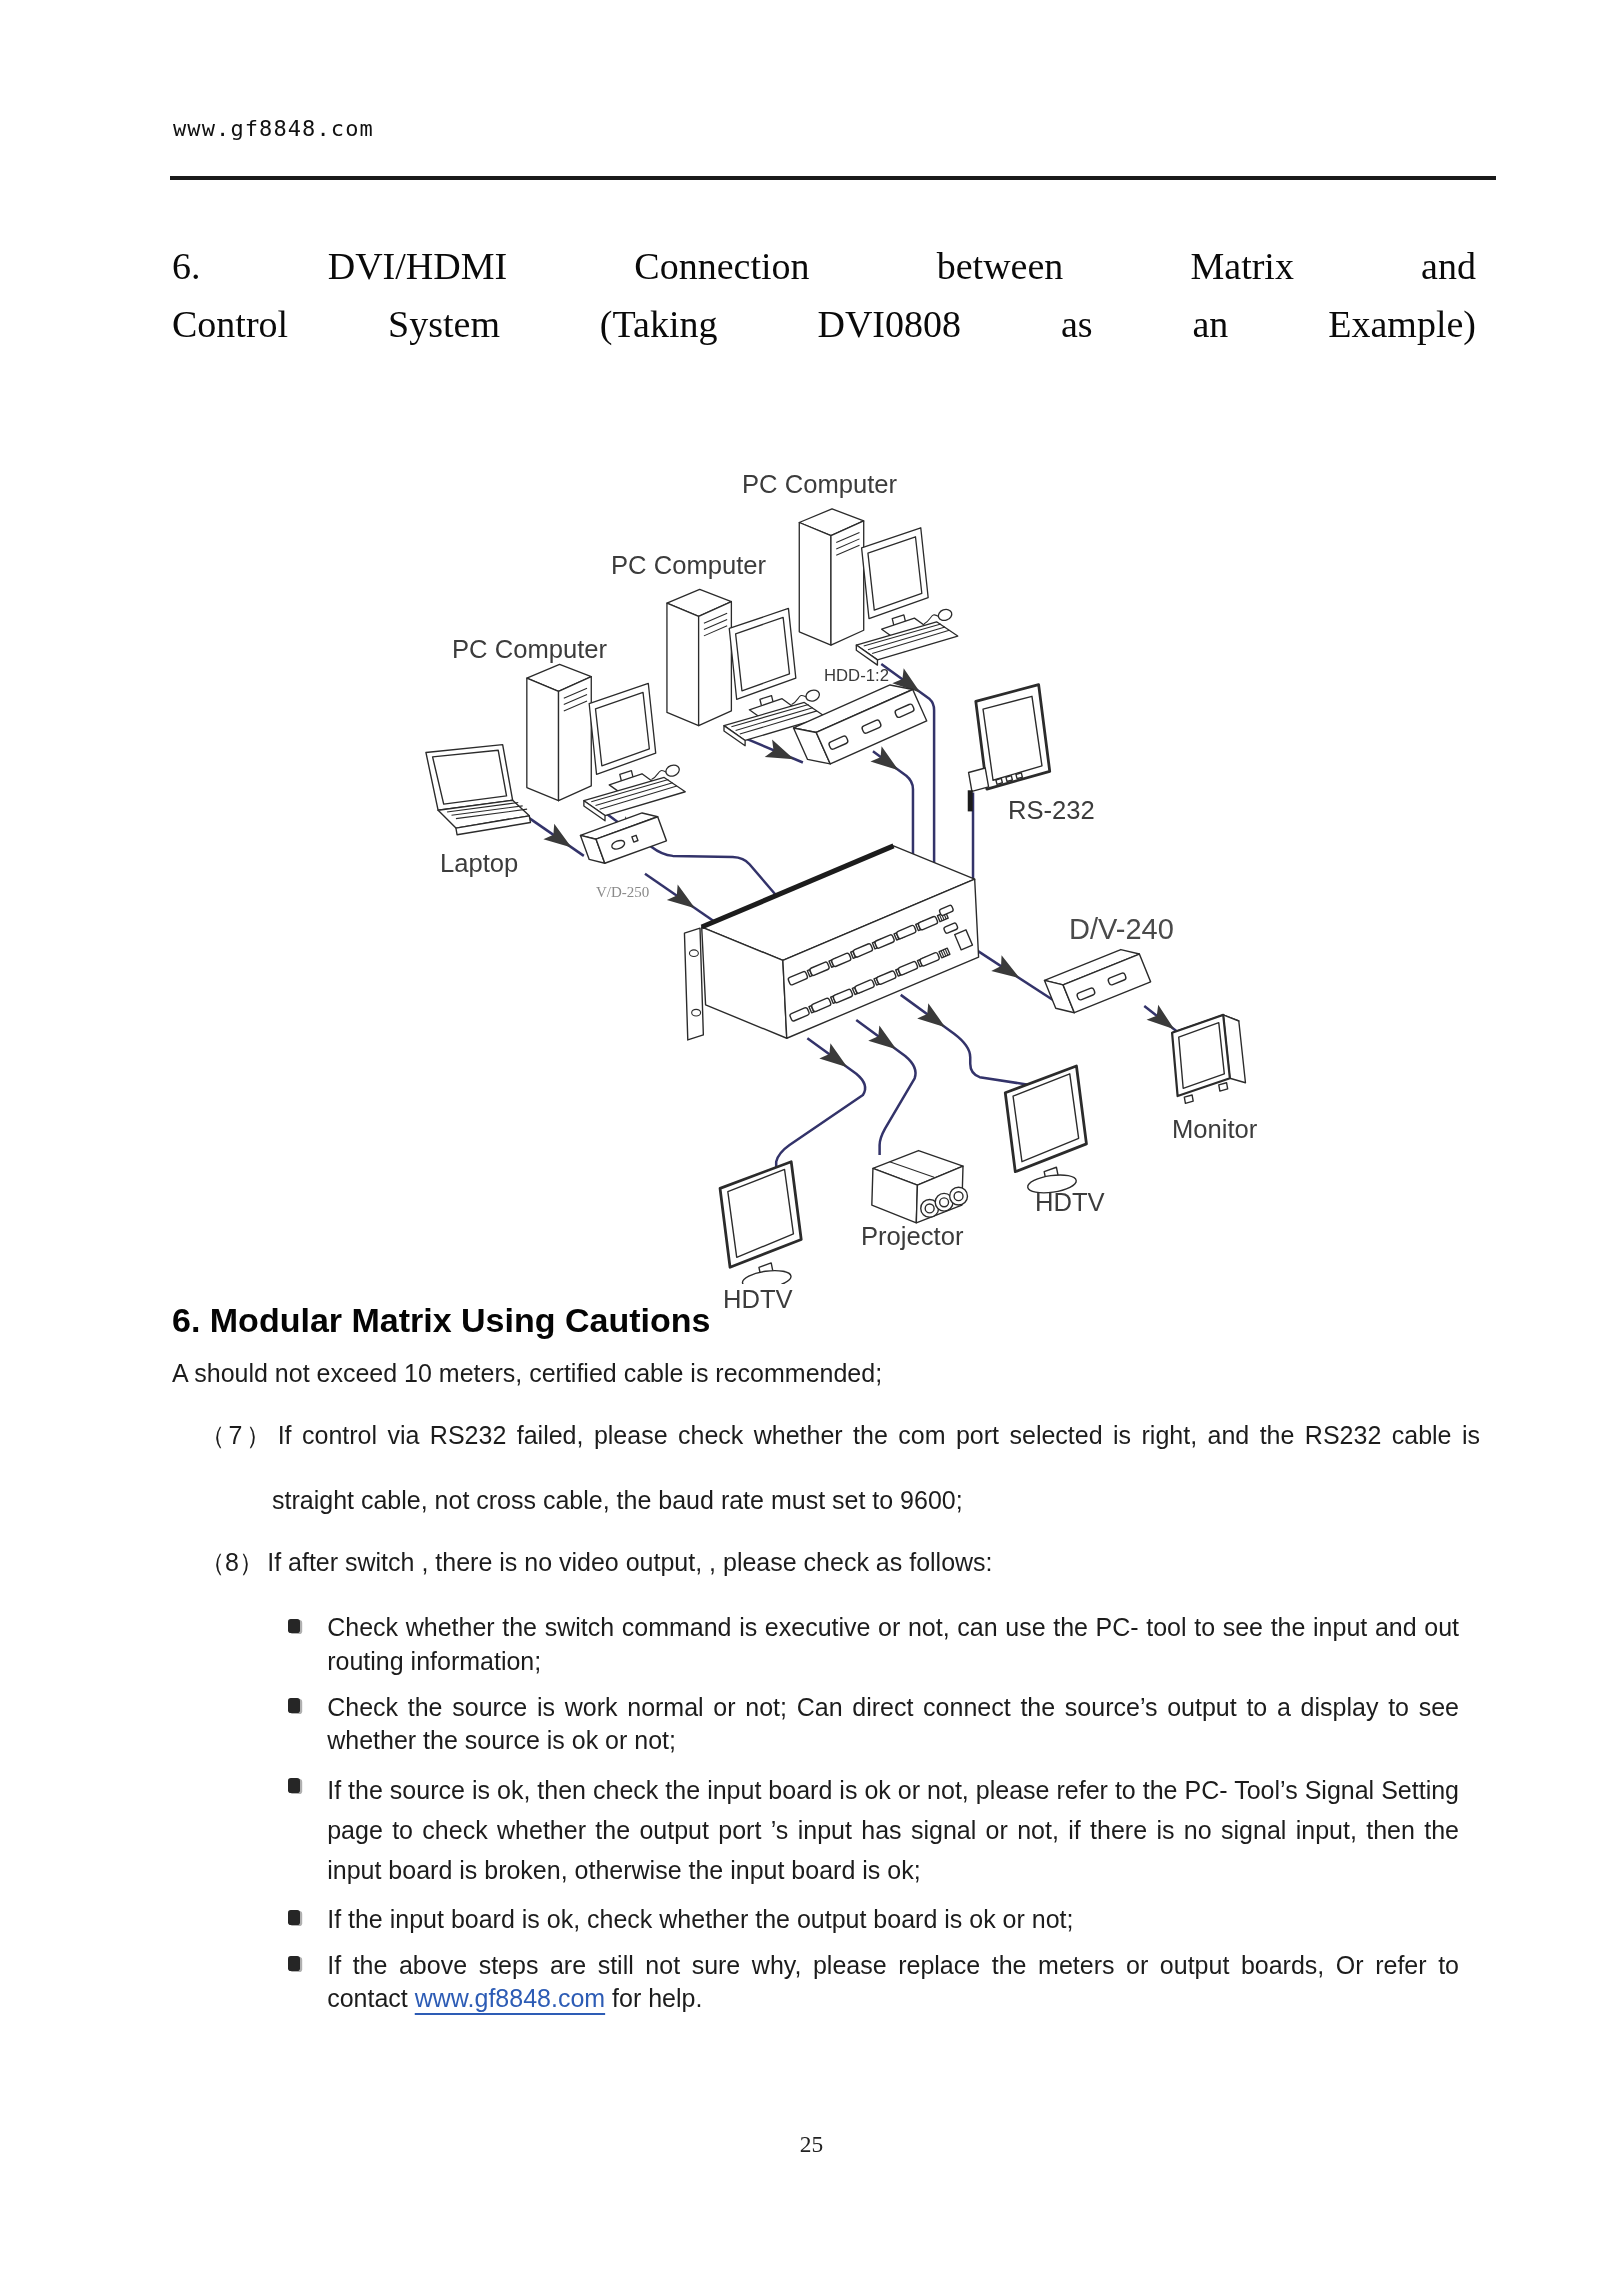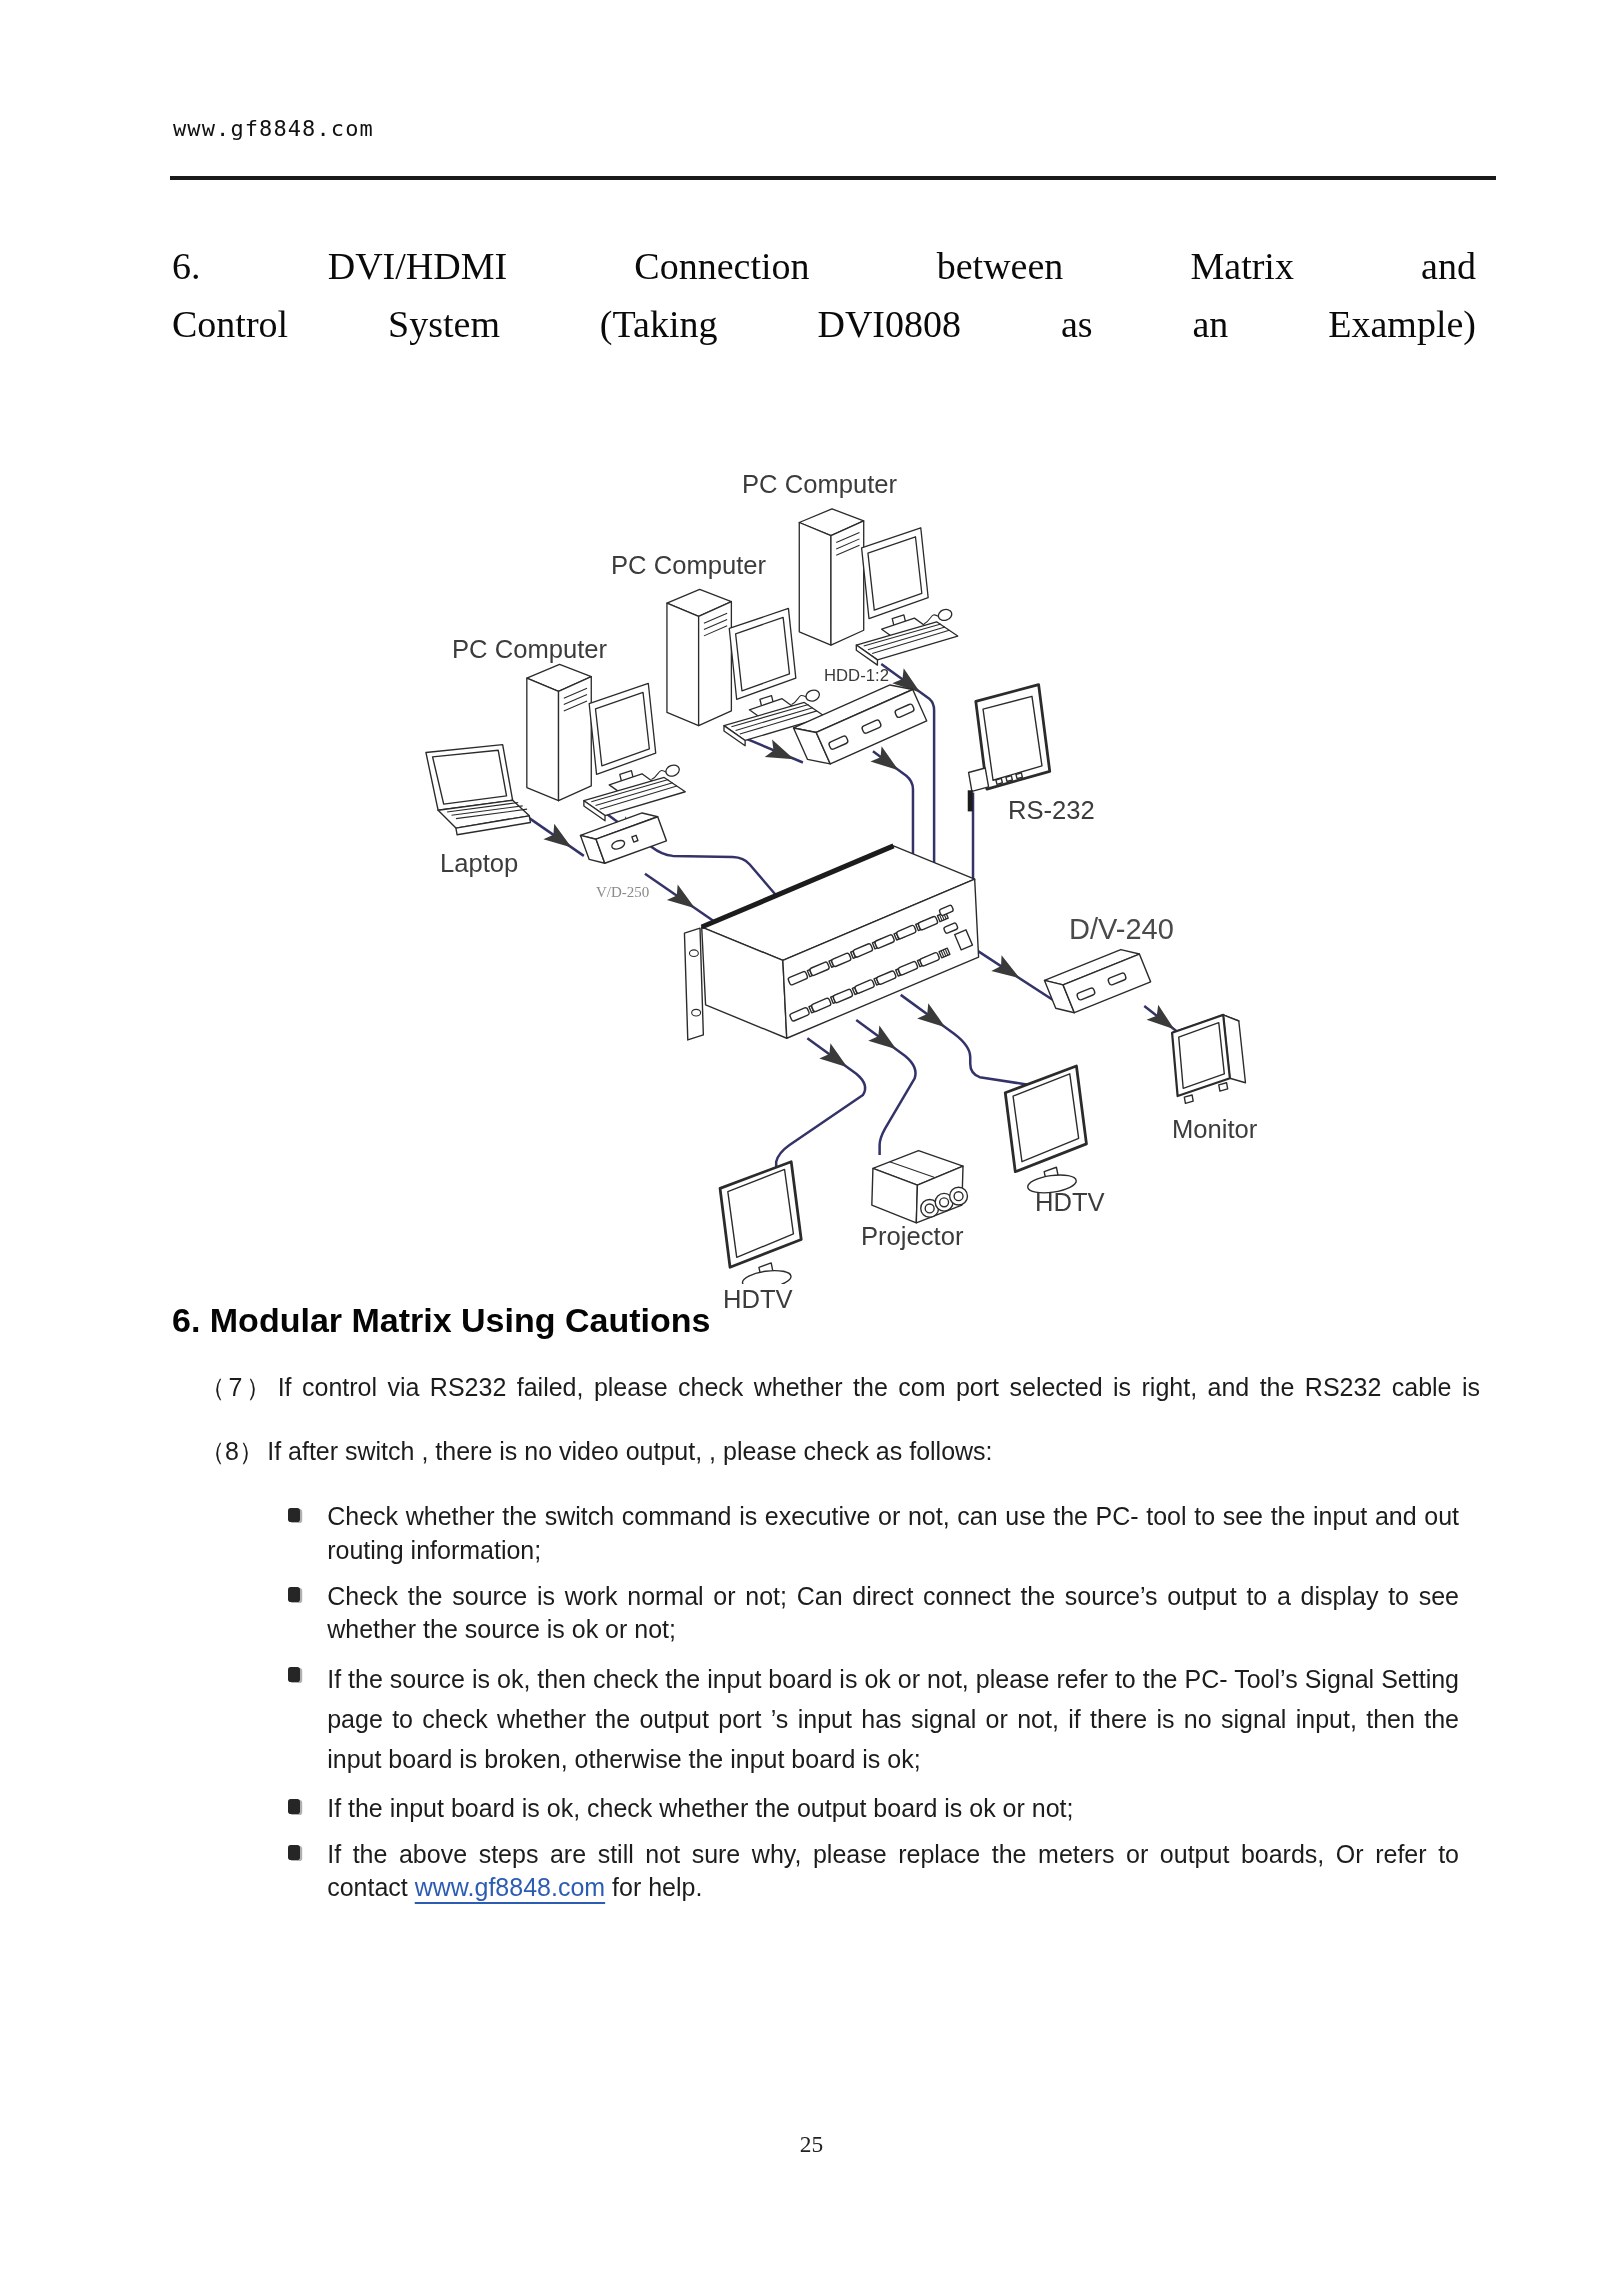--- a/index.html
+++ b/index.html
@@ -261,24 +261,26 @@
     <div class="dlabel big" style="left:1069px;top:463px">D/V-240</div>
     <div class="dlabel" style="left:1172px;top:665px">Monitor</div>
     <div class="dlabel" style="left:1035px;top:738px">HDTV</div>
     <div class="dlabel" style="left:861px;top:772px">Projector</div>
     <div class="dlabel" style="left:723px;top:835px">HDTV</div>
   </div>
 
   <div class="cautions">
     <h2>6. Modular Matrix Using Cautions</h2>
 
+    <div class="intro">A should not exceed 10 meters, certified cable is recommended;</div>
 
     <div class="item">
       <span class="lbl">（7）</span><span>If control via RS232 failed, please check whether the com port selected is right, and the RS232 cable is</span>
     </div>
+    <div class="item-l2">straight cable, not cross cable, the baud rate must set to 9600;</div>
 
     <div class="item noj">
       <span class="lbl">（8）</span><span>If after switch , there is no video output, , please check as follows:</span>
     </div>
 
     <div class="bullets">
       <div class="brow">
         <span class="bullet"></span>
         <div class="btext">Check whether the switch command is executive or not, can use the PC- tool to see the input and out routing information;</div>
       </div>

